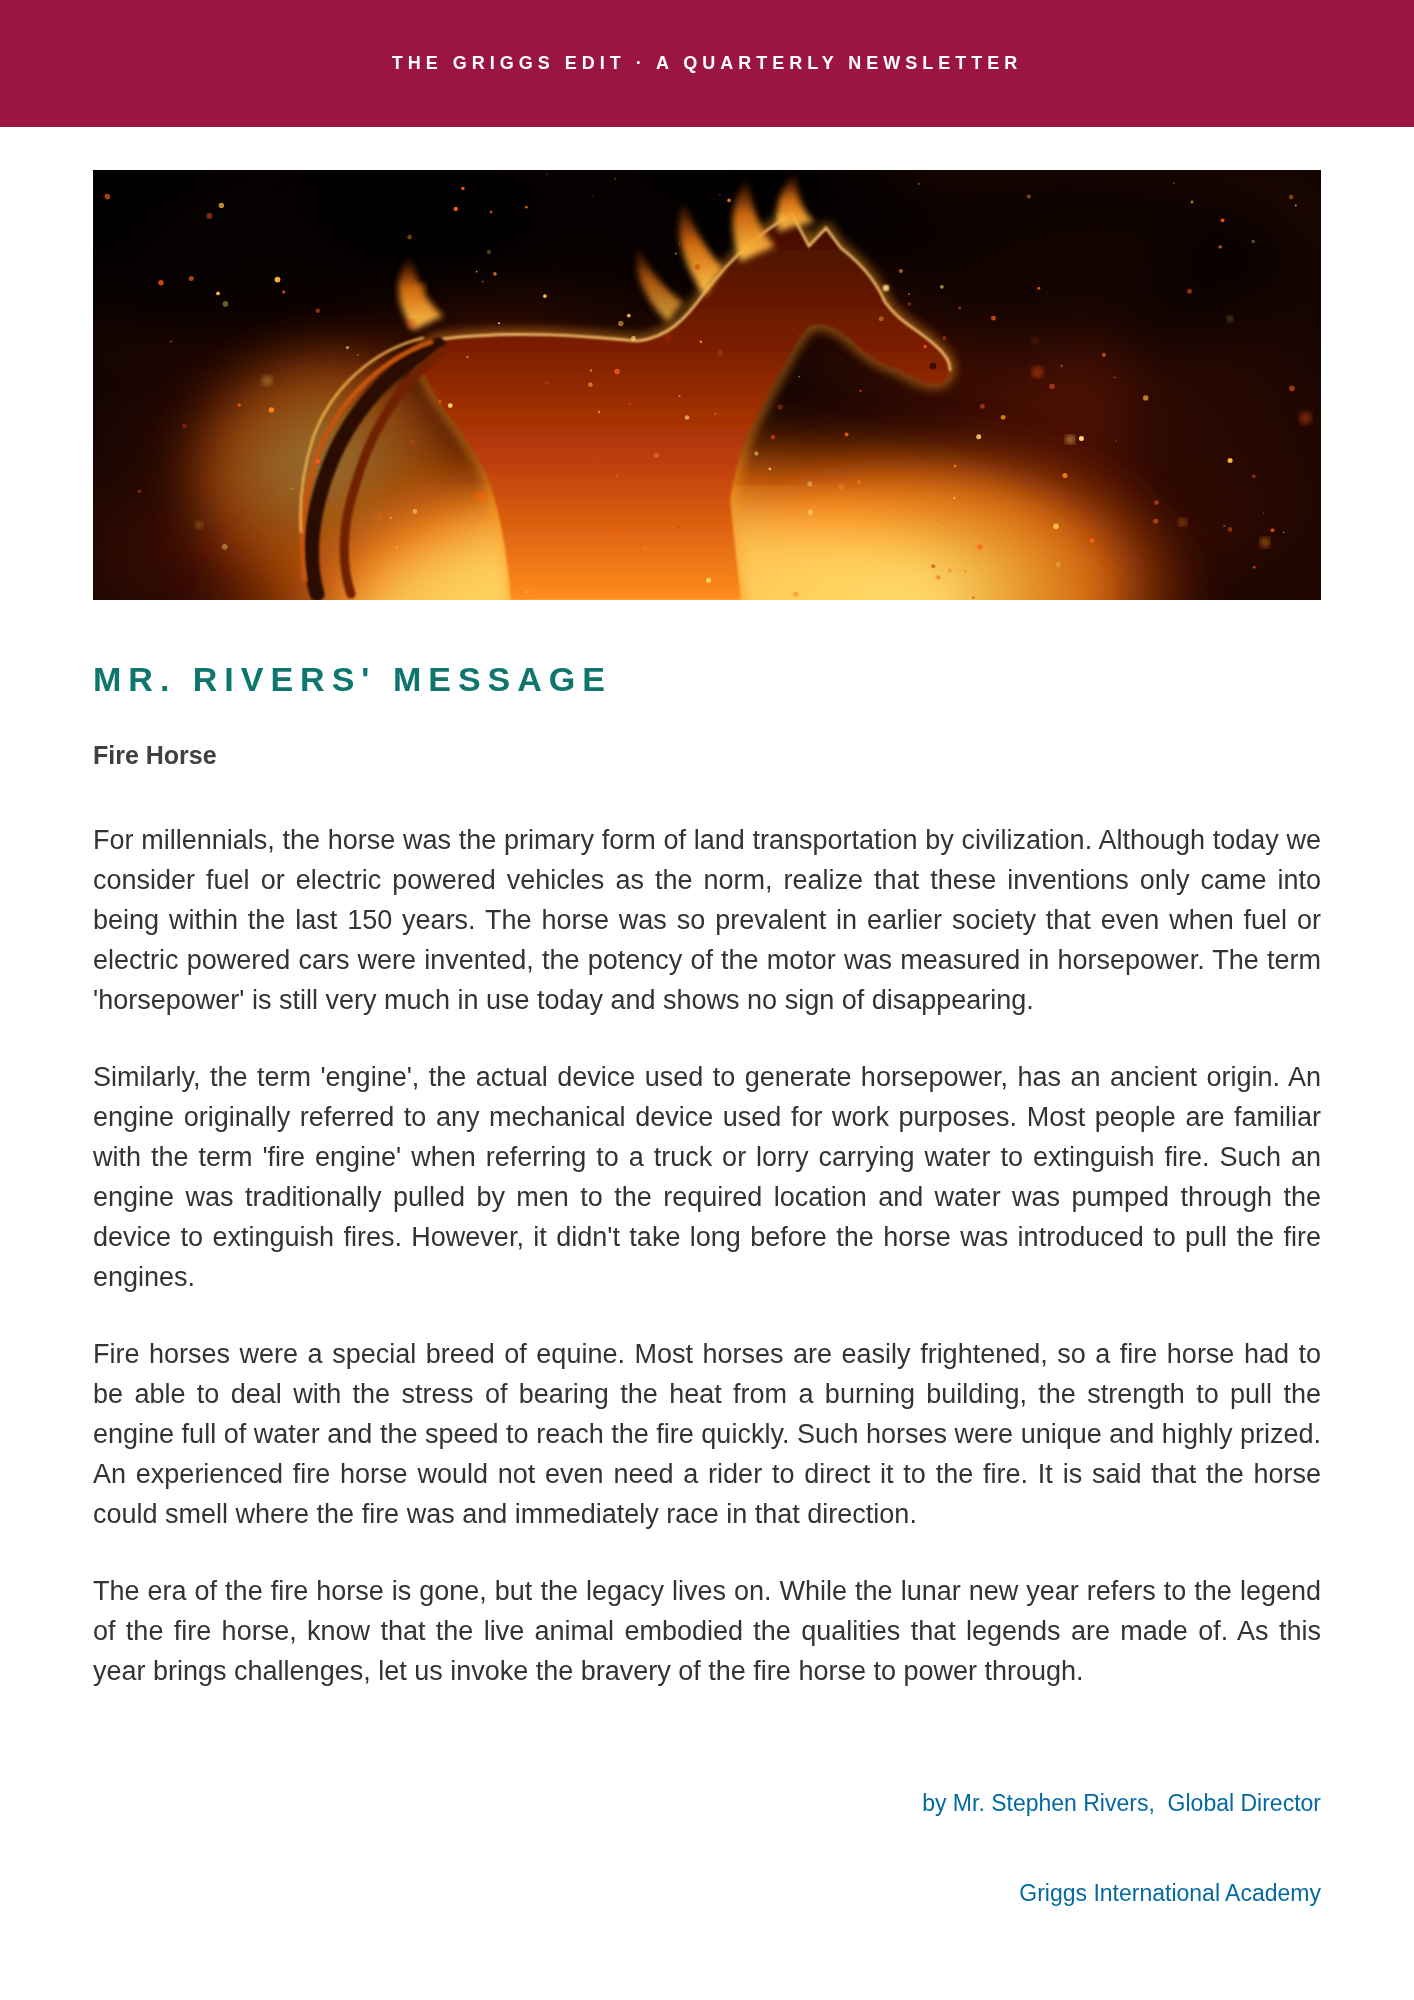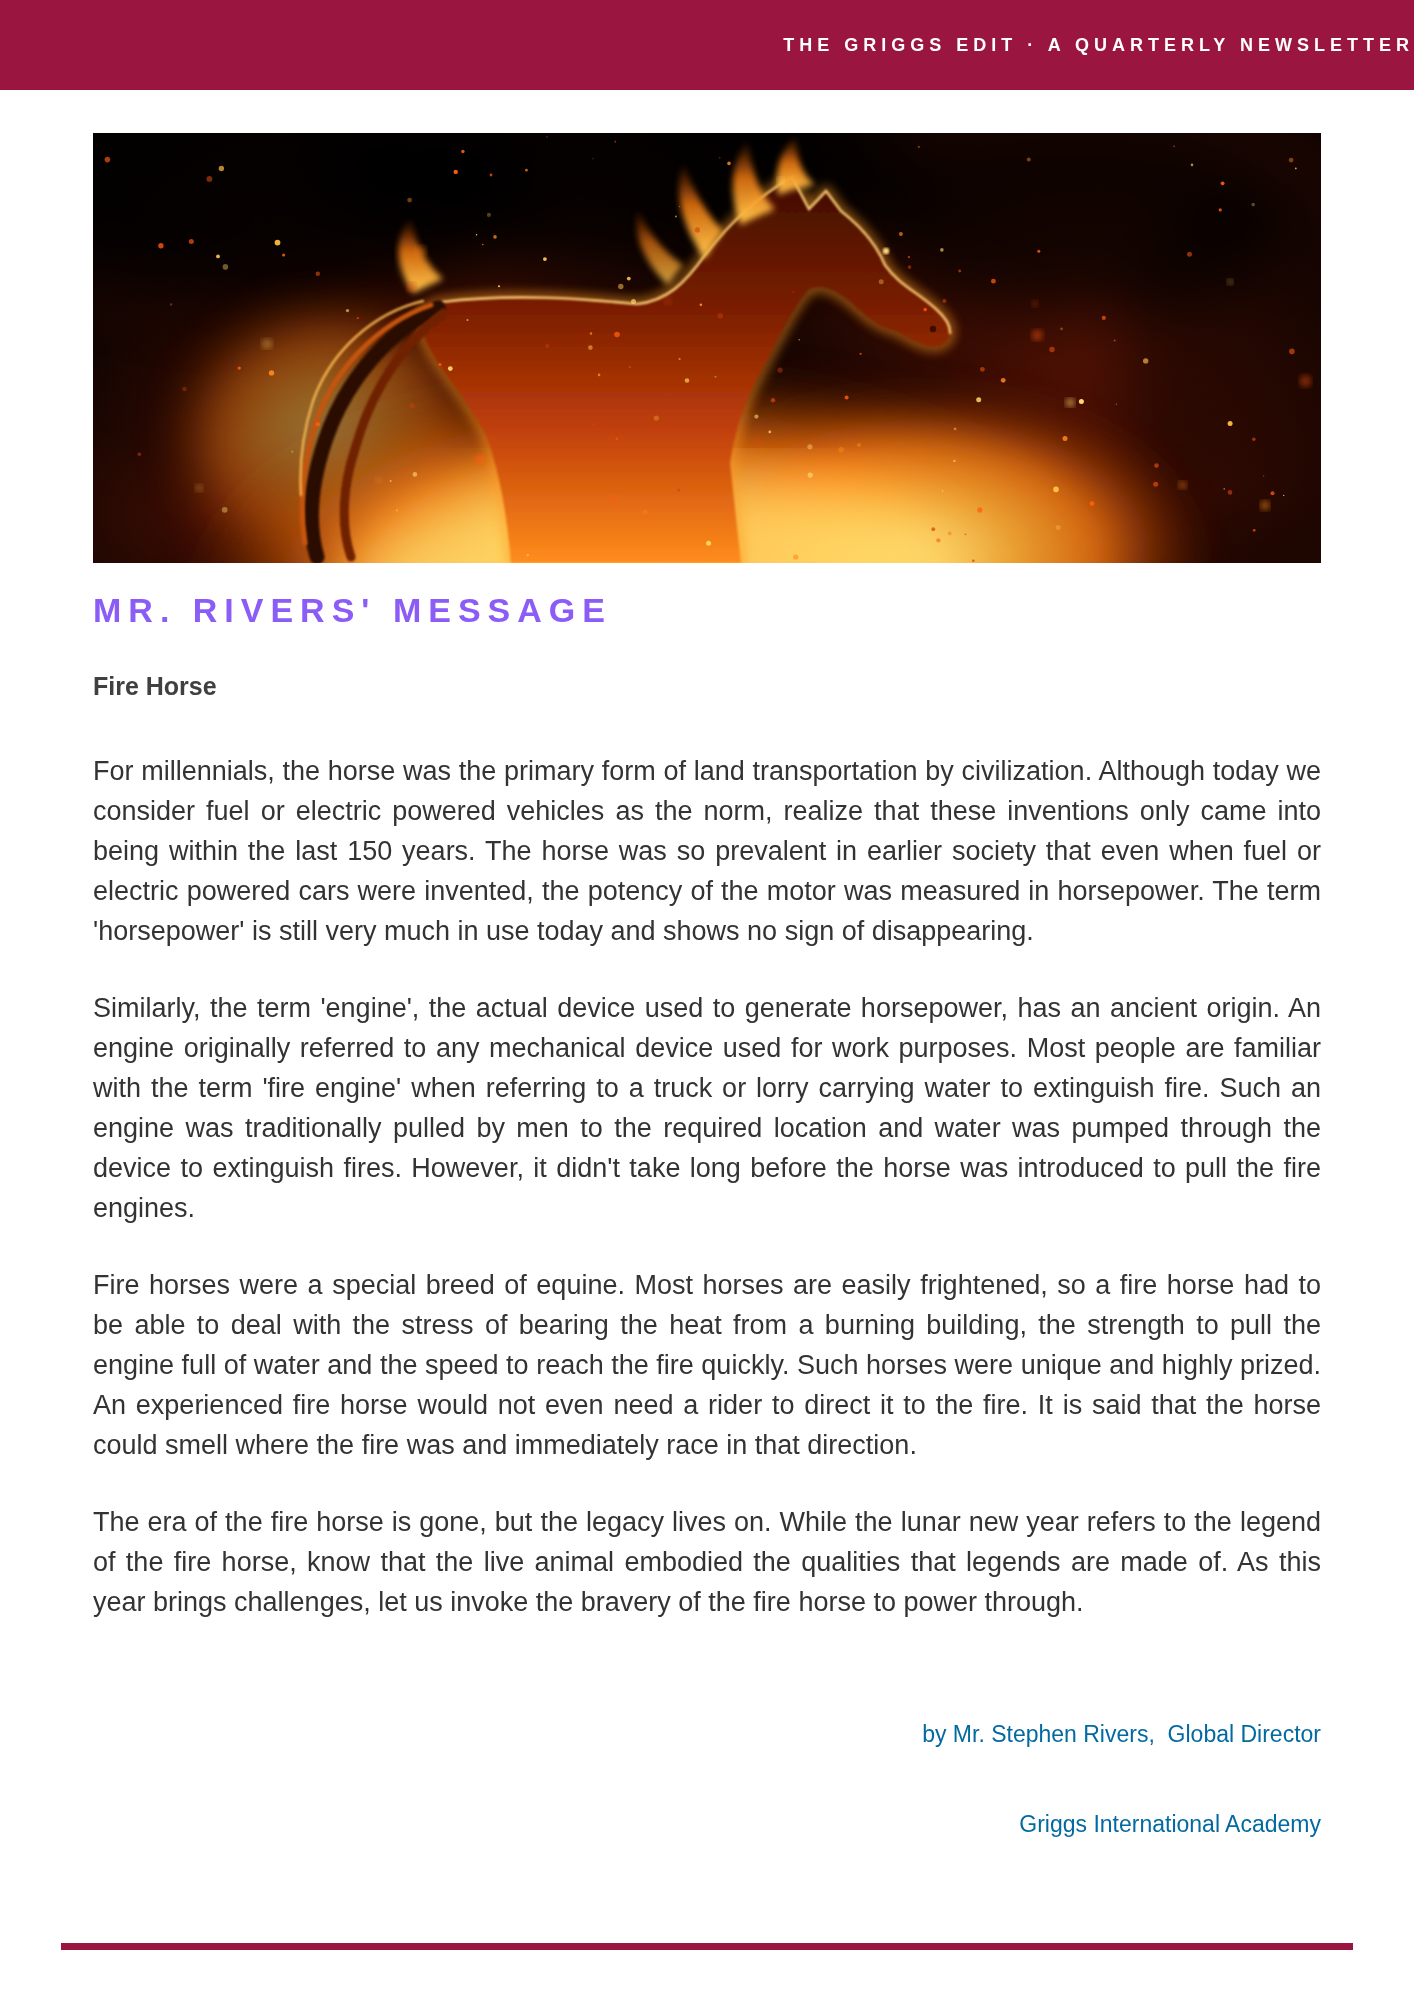--- a/index.html
+++ b/index.html
@@ -7,37 +7,37 @@
     --body-text:#333333;
   }
   *{margin:0;padding:0;box-sizing:border-box;}
   html,body{background:#ffffff;}
   body{
     width:1414px;height:2000px;
     font-family:"Liberation Sans",sans-serif;
     position:relative;overflow:hidden;
   }
   .band{
-    height:90px;background:var(--accent);
-    display:flex;align-items:center;justify-content:flex-end;
+    height:127px;background:var(--accent);
+    display:flex;align-items:center;justify-content:center;
   }
   .band-title{
     color:#ffffff;font-size:18px;font-weight:700;
     letter-spacing:5px;
   }
   .content{margin:0 93px;}
   .hero{
     margin-top:43px;height:430px;width:1228px;
     background:#070201;position:relative;overflow:hidden;
   }
   .hero svg{display:block;width:100%;height:100%;}
   h1.section-title{
-    margin-top:28px;
+    margin-top:60px;
     font-size:34px;font-weight:800;letter-spacing:7px;
-    color:#8b5cf6;
+    color:#0f766e;
   }
   .subtitle{
     margin-top:42px;
     font-size:25px;font-weight:700;color:#404040;
   }
   .article-body{margin-top:50px;}
   .article-body p{
     font-size:27px;line-height:40px;color:var(--body-text);
     text-align:justify;margin-bottom:37px;
   }

